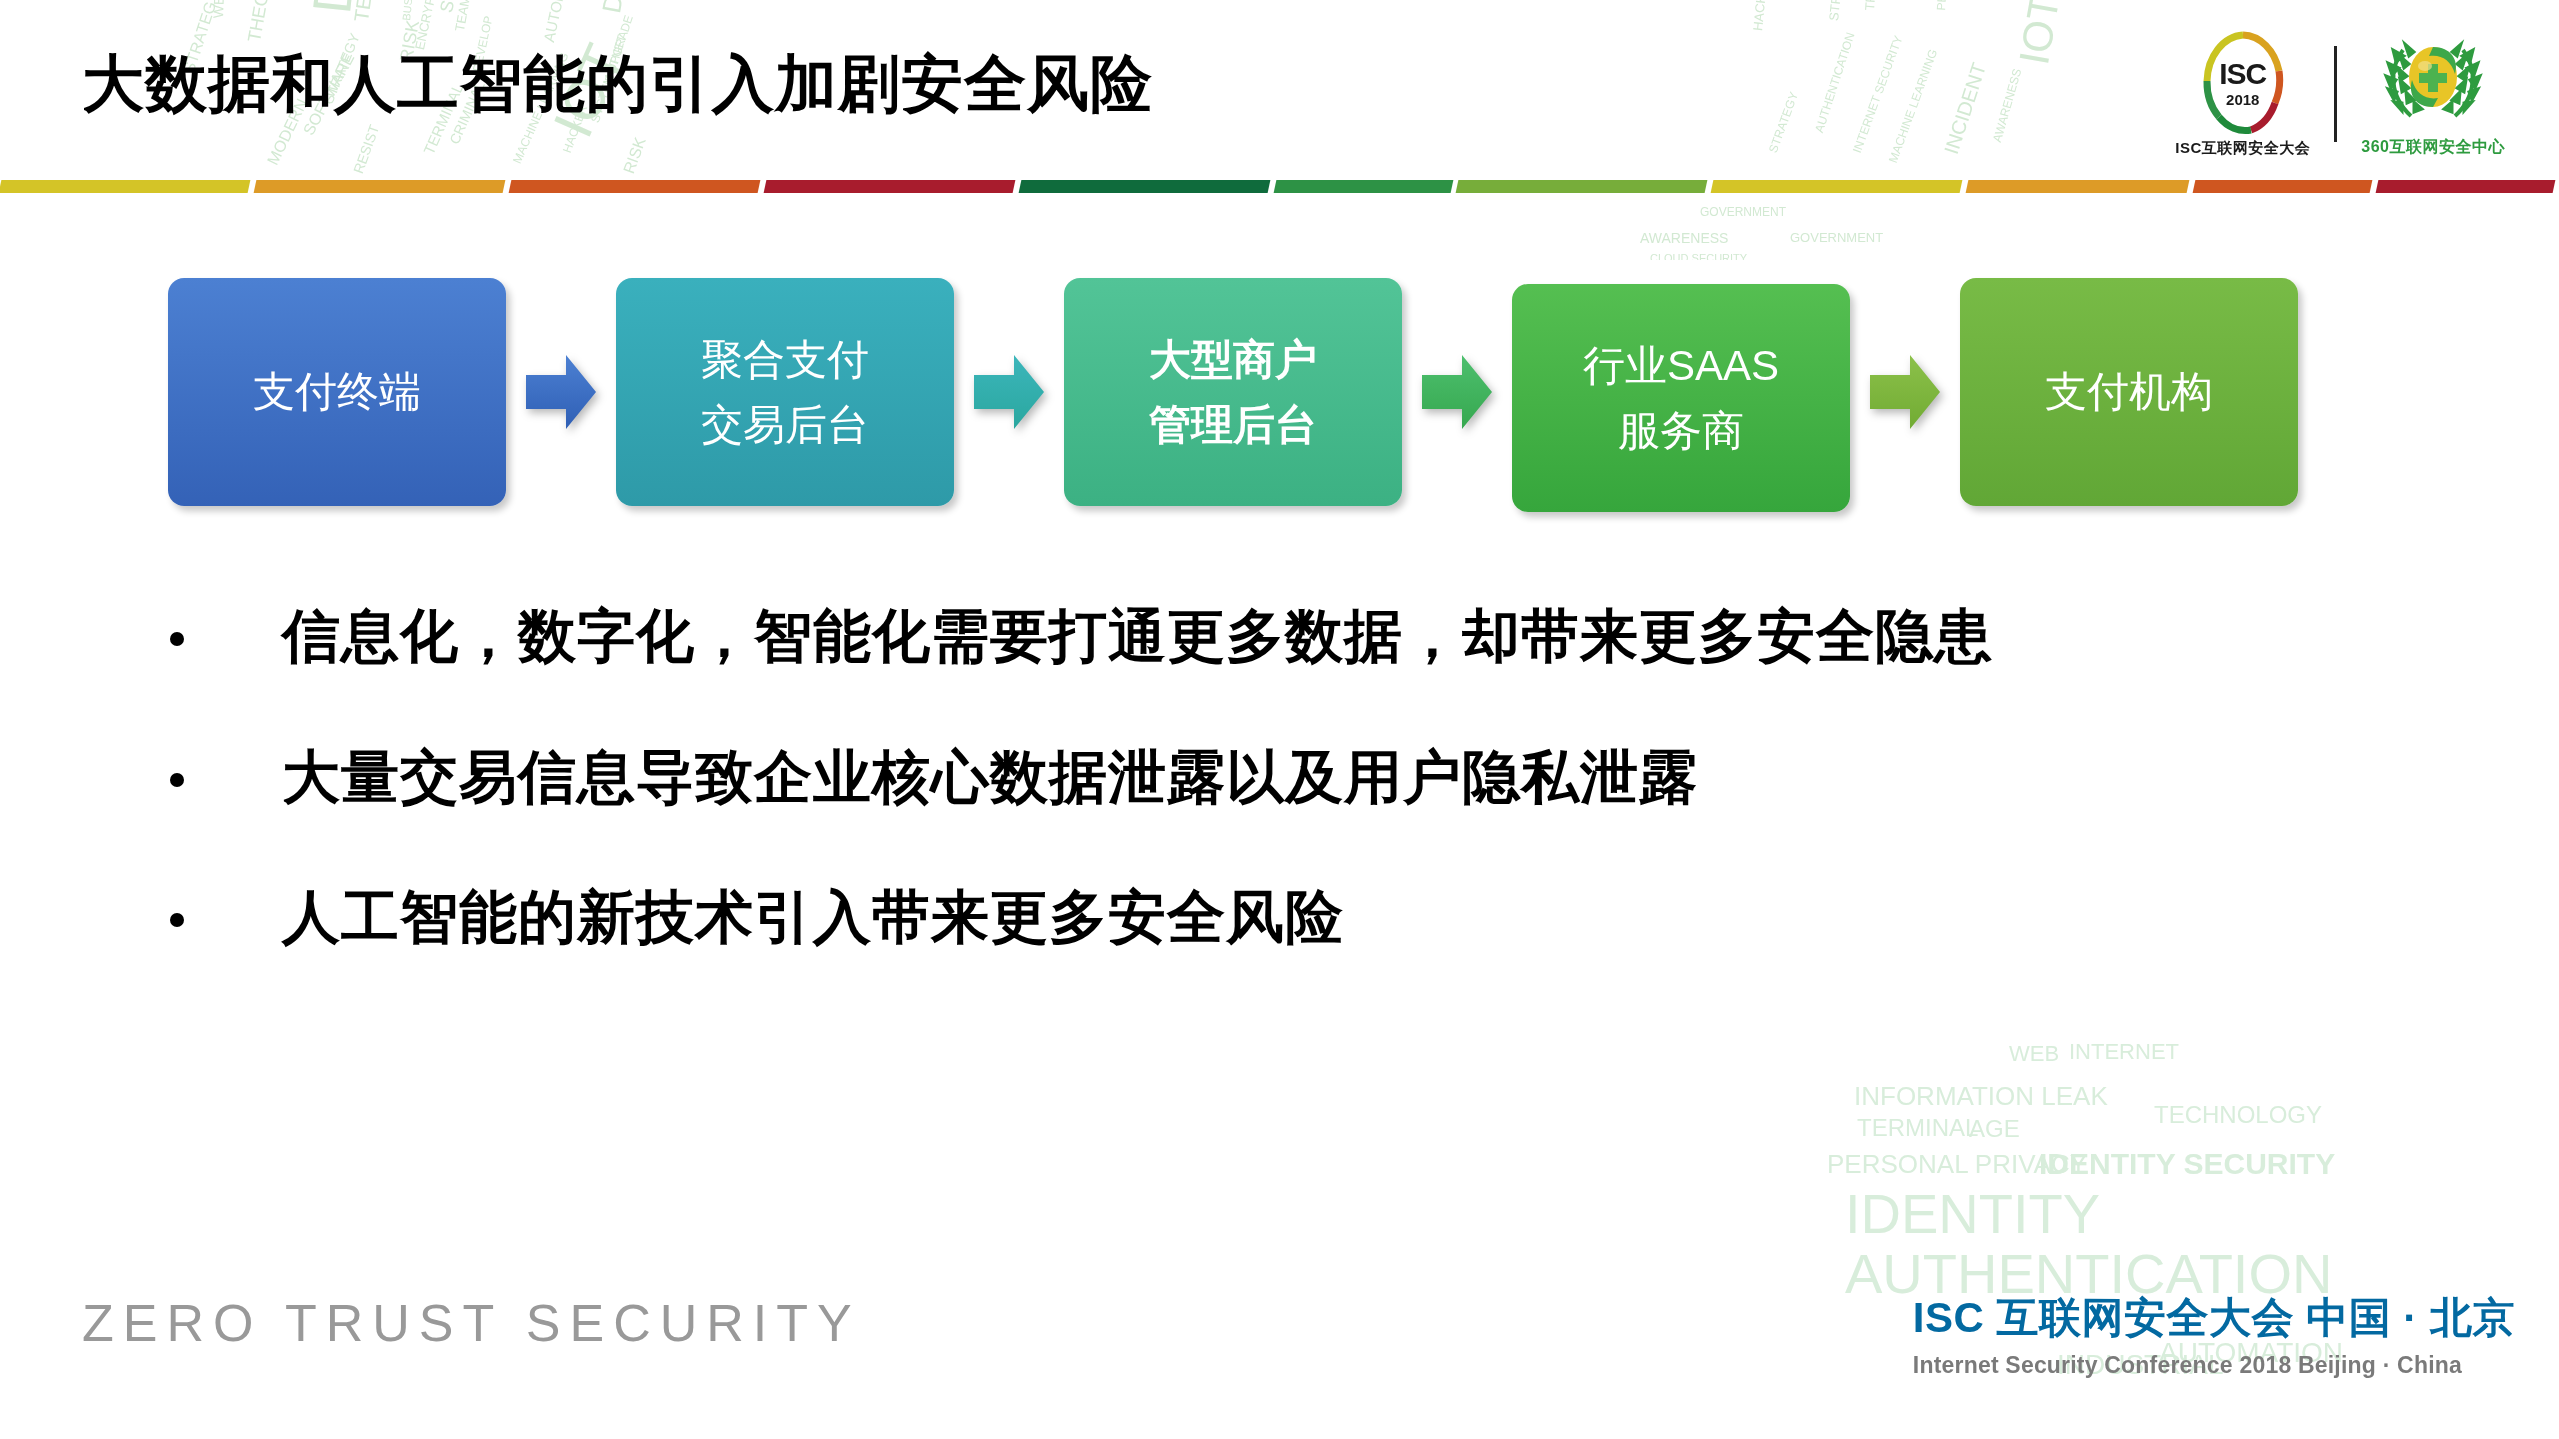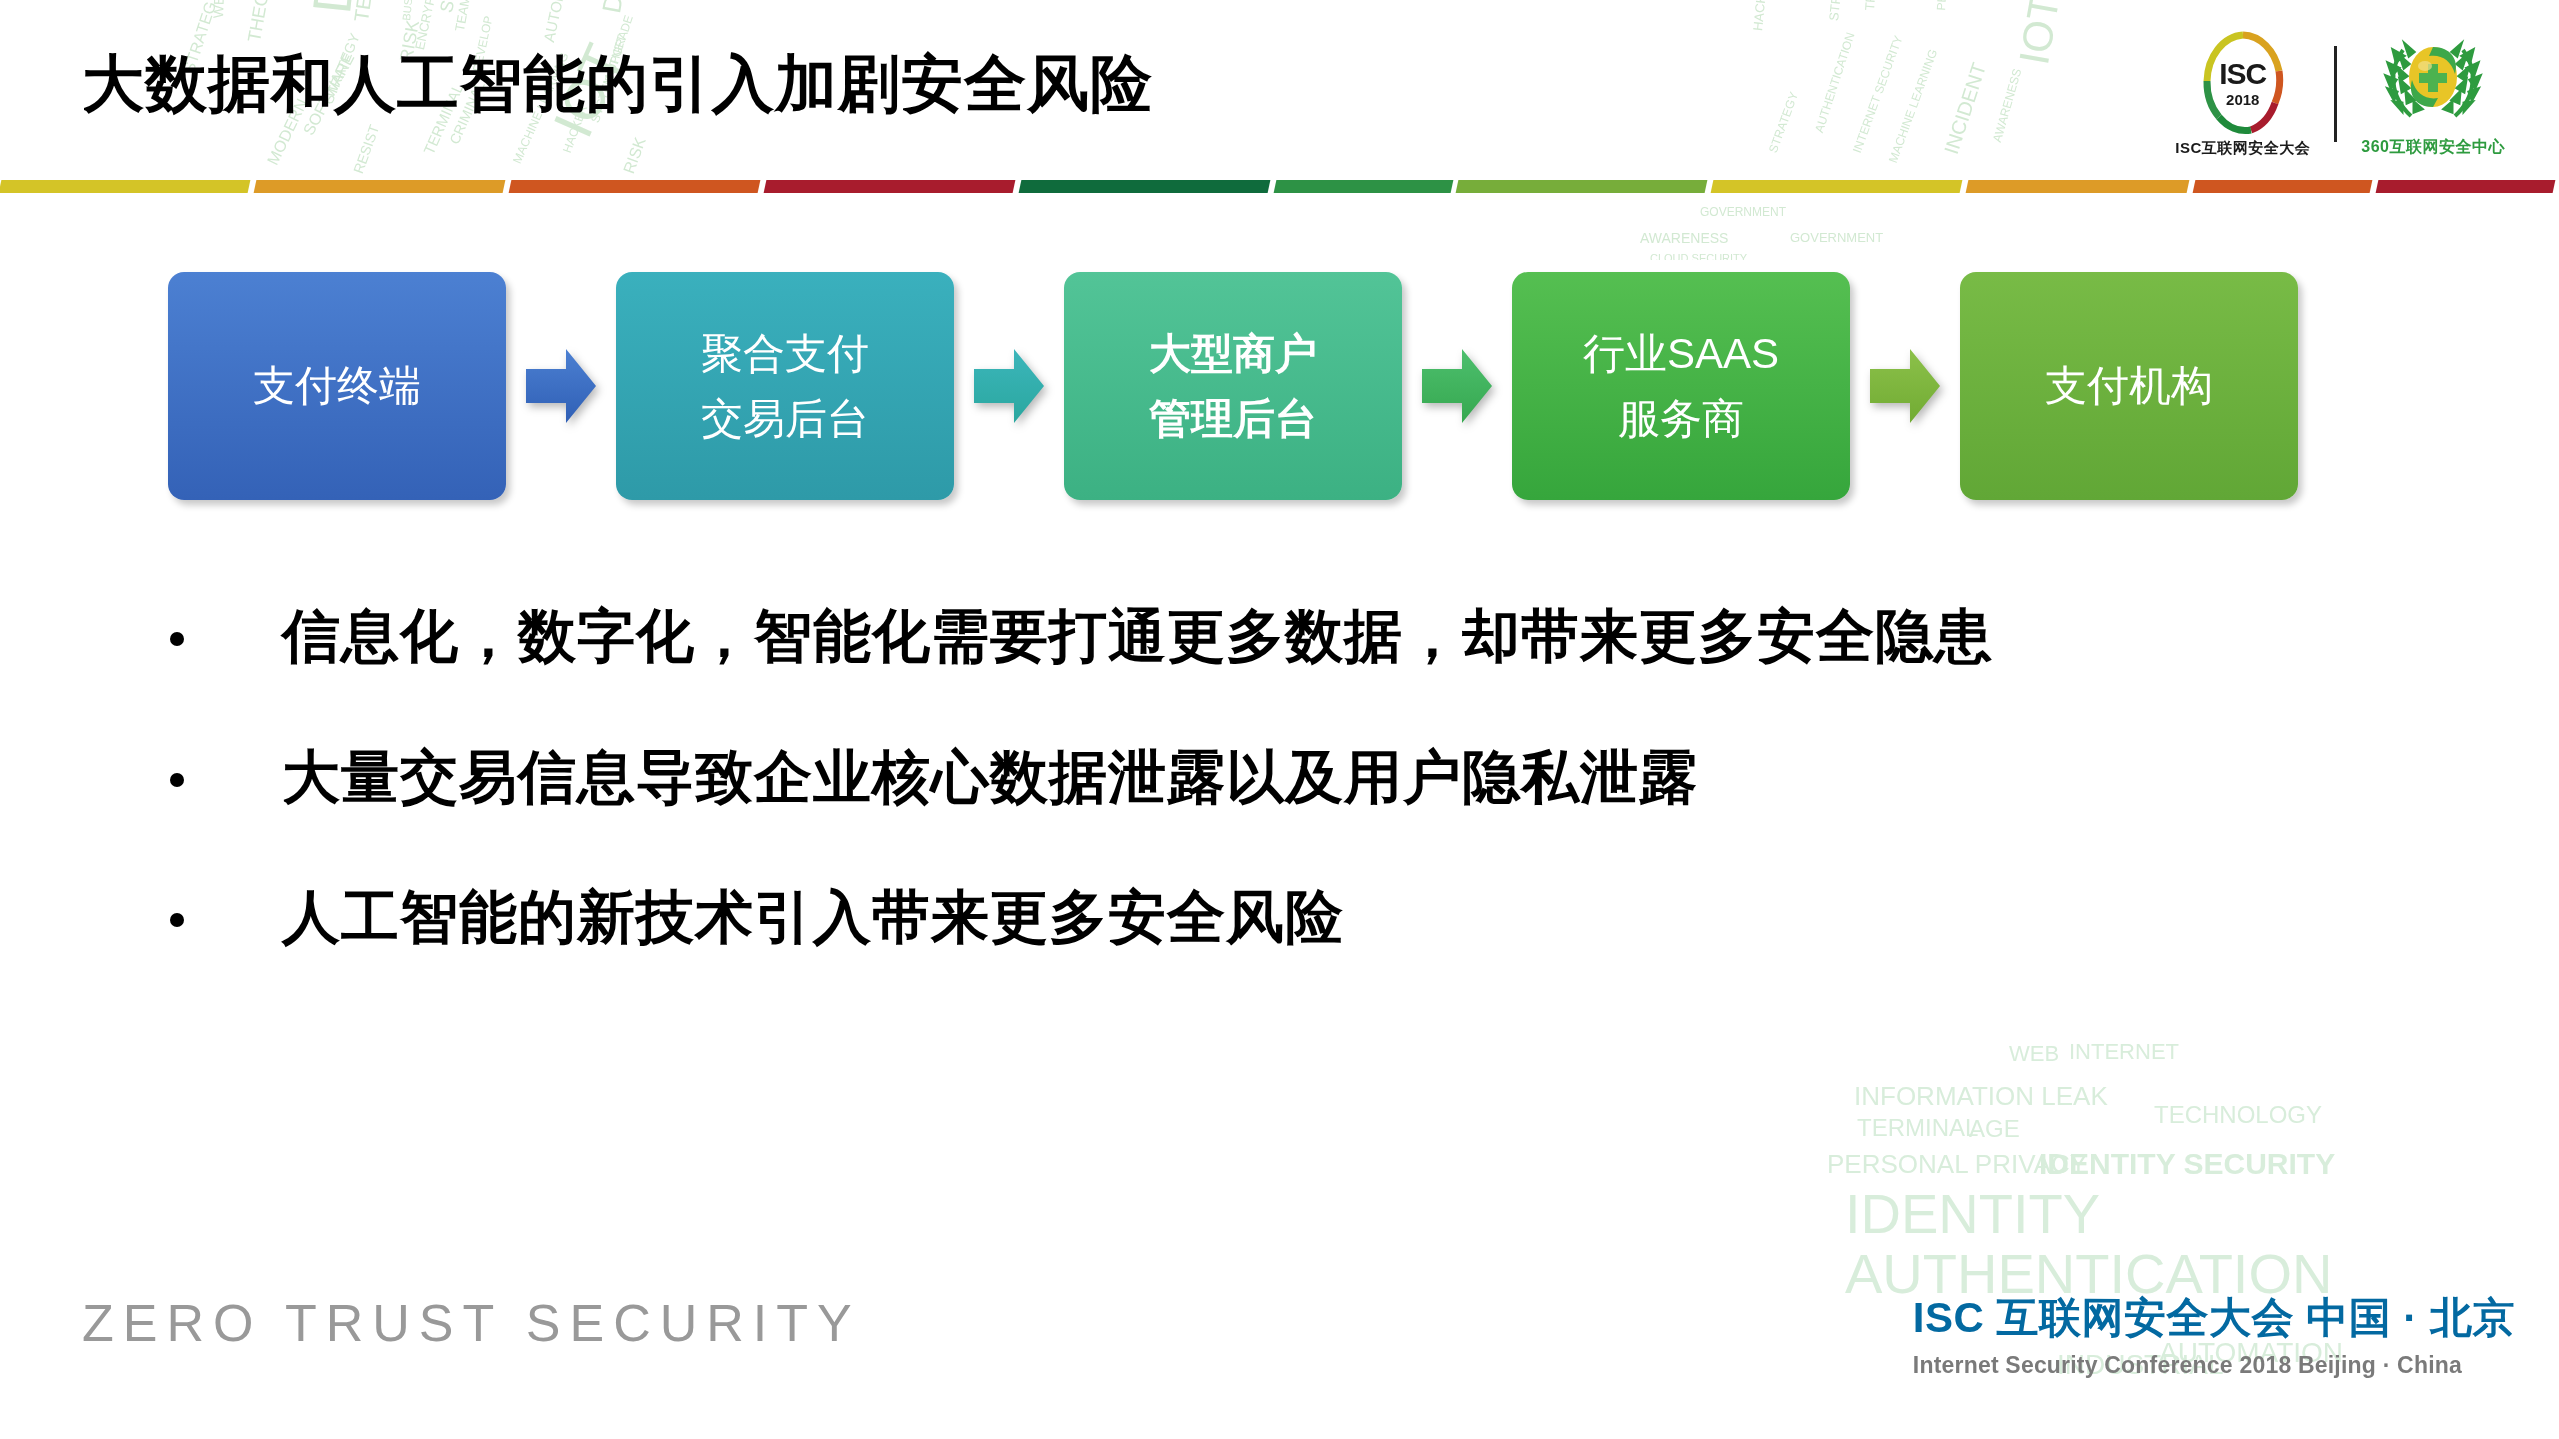--- a/index.html
+++ b/index.html
@@ -417,21 +417,21 @@
     </div>
     <svg class="arrow" viewBox="0 0 74 86">
       <defs>
         <linearGradient id="agrad2" x1="0" y1="0" x2="0" y2="1">
           <stop offset="0%" stop-color="#4dbf6e"></stop>
           <stop offset="100%" stop-color="#36a84f"></stop>
         </linearGradient>
       </defs>
       <path d="M2 26 H42 V6 L72 43 L42 80 V60 H2 Z" fill="url(#agrad2)"></path>
     </svg>
-    <div class="flow-box" style="background: linear-gradient(rgb(85, 191, 81), rgb(54, 166, 60));">
+    <div class="flow-box" style="background: linear-gradient(rgb(85, 191, 81), rgb(54, 166, 60)); margin-top: 12px;">
       <span class="ln">行业SAAS</span>
       <span class="ln">服务商</span>
     </div>
     <svg class="arrow" viewBox="0 0 74 86">
       <defs>
         <linearGradient id="agrad3" x1="0" y1="0" x2="0" y2="1">
           <stop offset="0%" stop-color="#8cc14a"></stop>
           <stop offset="100%" stop-color="#71ab33"></stop>
         </linearGradient>
       </defs>

